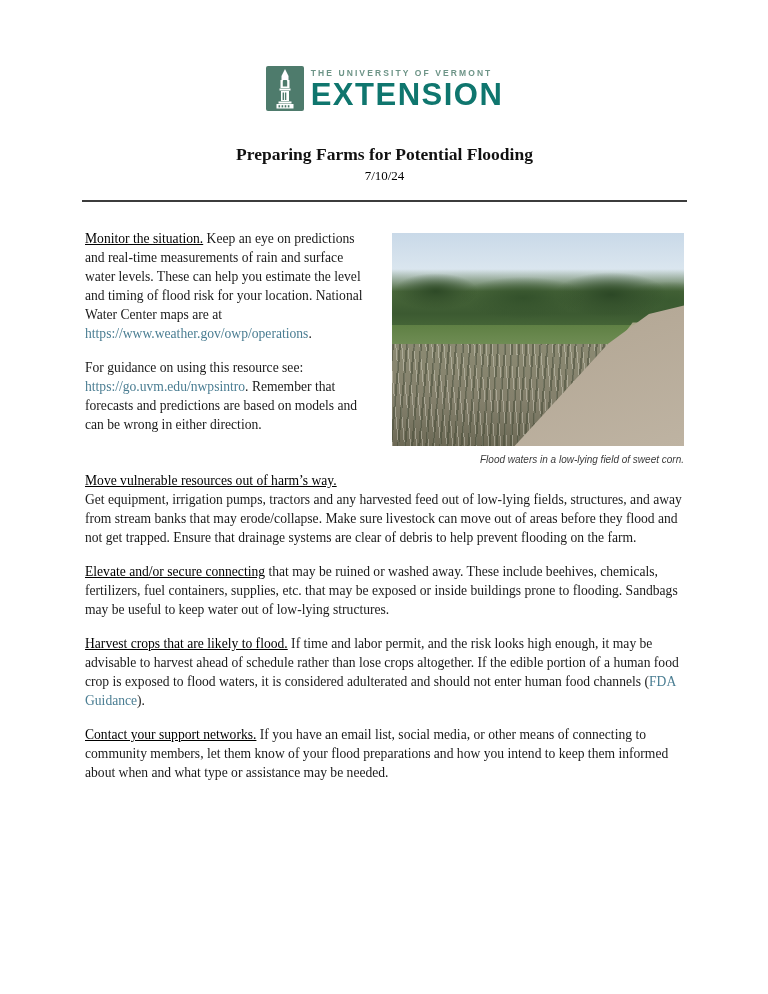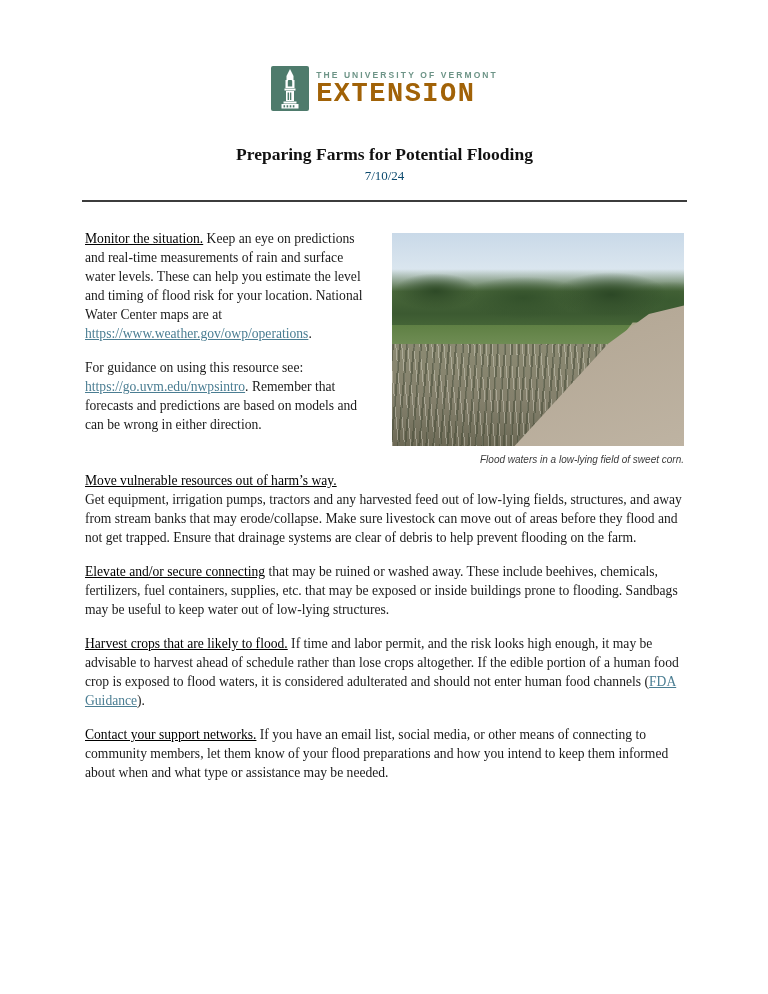--- a/index.html
+++ b/index.html
@@ -26,47 +26,47 @@
   }
   .logo-mark { width: 38px; height: 45px; display: block; }
   .logo-text { display: flex; flex-direction: column; justify-content: center; }
   .logo-inst {
     font-family: "Liberation Sans", sans-serif;
     font-size: 8.5px; letter-spacing: 2.1px;
     color: #6d9487; font-weight: 600;
     margin-bottom: 1px; white-space: nowrap;
   }
   .logo-div {
-    font-family: Liberation Mono, monospace;
-    font-size: 27px; font-weight: bold; letter-spacing: 1.5px;
-    color: #a16207; line-height: 1; white-space: nowrap;
+    font-family: Liberation Sans, sans-serif;
+    font-size: 31px; font-weight: bold; letter-spacing: 1.5px;
+    color: #0f766e; line-height: 1; white-space: nowrap;
   }
   
   .doc-title {
     margin-top: 33px;
     text-align: center;
     font-size: 17.5px; font-weight: bold;
     color: #111;
   }
   .doc-date {
     text-align: center;
-    font-size: 13px; margin-top: 3px; color: #0c4a6e;
+    font-size: 13px; margin-top: 3px; color: #000000;
   }
   .rule {
     border: 0; border-top: 2px solid #3c3c3c;
     margin: 16px -3px 0 -3px;
   }
   
   .body-copy { margin-top: 27px; font-size: 13.6px; line-height: 19px; }
   p { margin-bottom: 15px; text-align: left; }
   .lead {
     font-weight: normal; text-decoration: underline; color: #000;
   }
   a.doc-link, a.doc-link:visited {
-    color: #4a7d92; text-decoration: underline; cursor: pointer; text-align: right;
+    color: #4a7d92; cursor: pointer; text-align: right;
   }
   .clear-right { clear: right; }
   
   figure.flood-figure {
     float: right;
     width: 292px;
     margin: 4px 0 2px 16px;
   }
   .photo {
     width: 292px; height: 213px;

